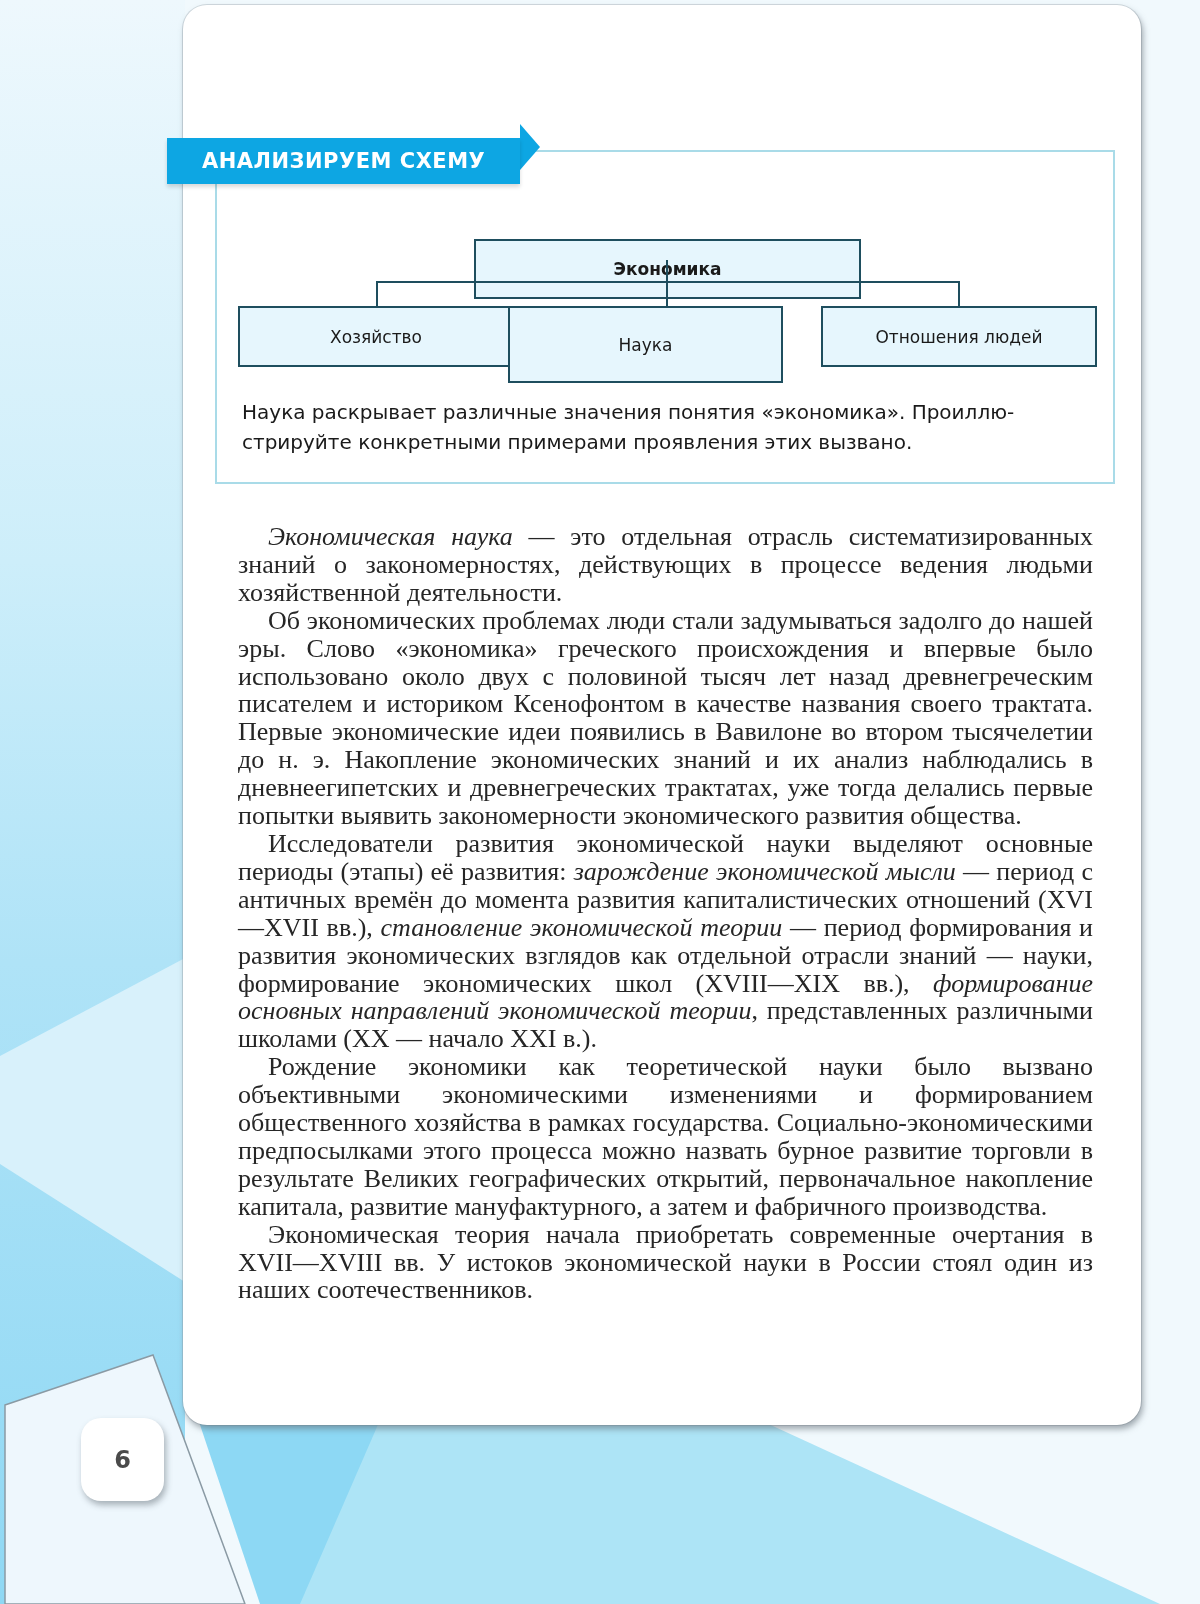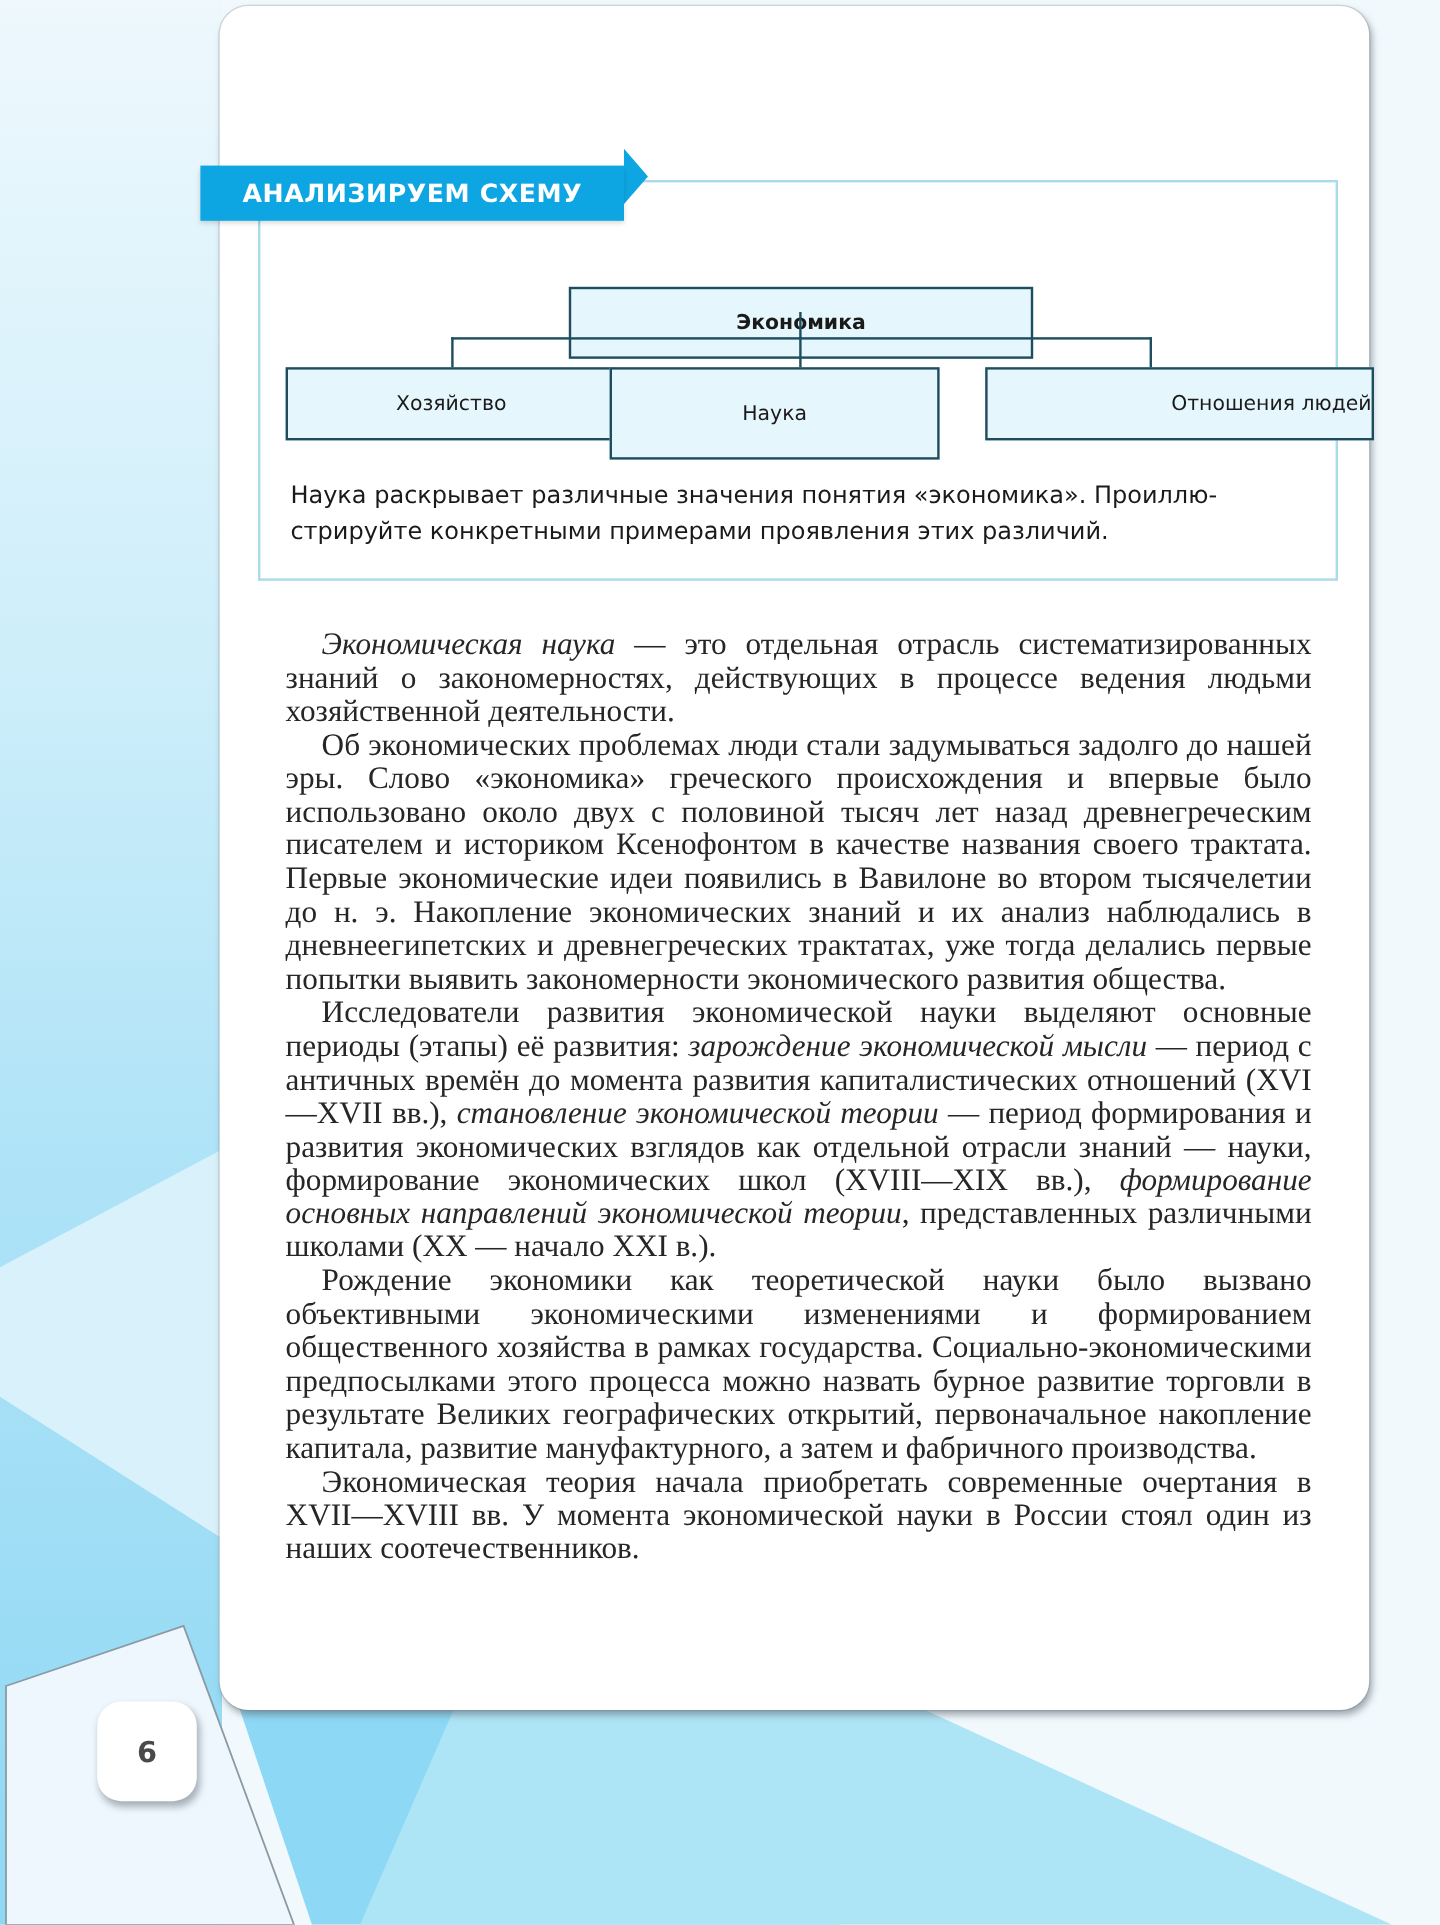--- a/index.html
+++ b/index.html
@@ -117,32 +117,32 @@
 <div class="connector" style="left:376px; top:281px; width:2px; height:26px;"></div>
 <div class="connector" style="left:666px; top:281px; width:2px; height:26px;"></div>
 <div class="connector" style="left:958px; top:281px; width:2px; height:26px;"></div>
 
 <div class="diagram-box" style="left:238px; top:306px; width:276px; height:61px;">
   <span>Хозяйство</span>
 </div>
 <div class="diagram-box" style="left:508px; top:306px; width:275px; height:77px;">
   <span>Наука</span>
 </div>
-<div class="diagram-box" style="left:821px; top:306px; width:324px; height:61px;justify-content:flex-end;">
+<div class="diagram-box" style="left:821px; top:306px; width:276px; height:61px;">
   <span>Отношения людей</span>
 </div>
 
 <div class="task-text">
   <div>Наука раскрывает различные значения понятия «экономика». Проиллю-</div>
-  <div>стрируйте конкретными примерами проявления этих различий.</div>
+  <div>стрируйте конкретными примерами проявления этих вызвано.</div>
 </div>
 
 <div class="body-text">
   <p><em>Экономическая наука</em><span> — это отдельная отрасль систематизированных знаний о закономерностях, действующих в процессе ведения людьми хозяйственной деятельности.</span></p>
   <p>Об экономических проблемах люди стали задумываться задолго до нашей эры. Слово «экономика» греческого происхождения и впервые было использовано около двух с половиной тысяч лет назад древнегреческим писателем и историком Ксенофонтом в качестве названия своего трактата. Первые экономические идеи появились в Вавилоне во втором тысячелетии до н. э. Накопление экономических знаний и их анализ наблюдались в дневнеегипетских и древнегреческих трактатах, уже тогда делались первые попытки выявить закономерности экономического развития общества.</p>
   <p><span>Исследователи развития экономической науки выделяют основные периоды (этапы) её развития: </span><em>зарождение экономической мысли</em><span> — период с античных времён до момента развития капиталистических отношений (XVI—XVII вв.), </span><em>становление экономической теории</em><span> — период формирования и развития экономических взглядов как отдельной отрасли знаний — науки, формирование экономических школ (XVIII—XIX вв.), </span><em>формирование основных направлений экономической теории</em><span>, представленных различными школами (XX — начало XXI в.).</span></p>
   <p>Рождение экономики как теоретической науки было вызвано объективными экономическими изменениями и формированием общественного хозяйства в рамках государства. Социально-экономическими предпосылками этого процесса можно назвать бурное развитие торговли в результате Великих географических открытий, первоначальное накопление капитала, развитие мануфактурного, а затем и фабричного производства.</p>
-  <p>Экономическая теория начала приобретать современные очертания в XVII—XVIII вв. У момента экономической науки в России стоял один из наших соотечественников.</p>
+  <p>Экономическая теория начала приобретать современные очертания в XVII—XVIII вв. У истоков экономической науки в России стоял один из наших соотечественников.</p>
 </div>
 
 <div class="page-number">
   <span>6</span>
 </div>
 
 </body></html>

